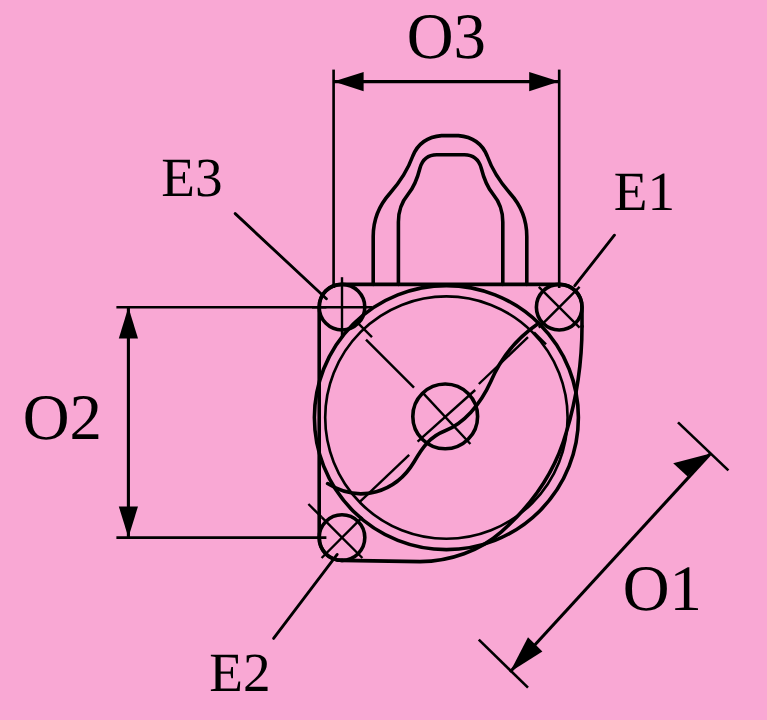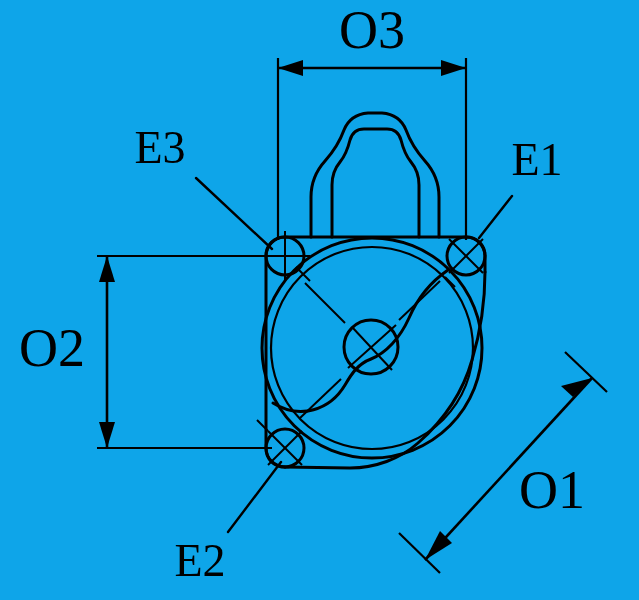--- a/index.html
+++ b/index.html
@@ -10,21 +10,21 @@
   body {
     width: 639px;
     height: 600px;
     overflow: hidden;
     font-family: "Liberation Serif", serif;
   }
   #drawing-root {
     position: relative;
     width: 639px;
     height: 600px;
-    background: #0ea5e9;
+    background: #f9a8d4;
     text-align: right;
   }
   svg#technical-drawing {
     display: block;
     width: 639px;
     height: 600px;
   }
   .part-line {
     fill: none;
     stroke: #000000;

